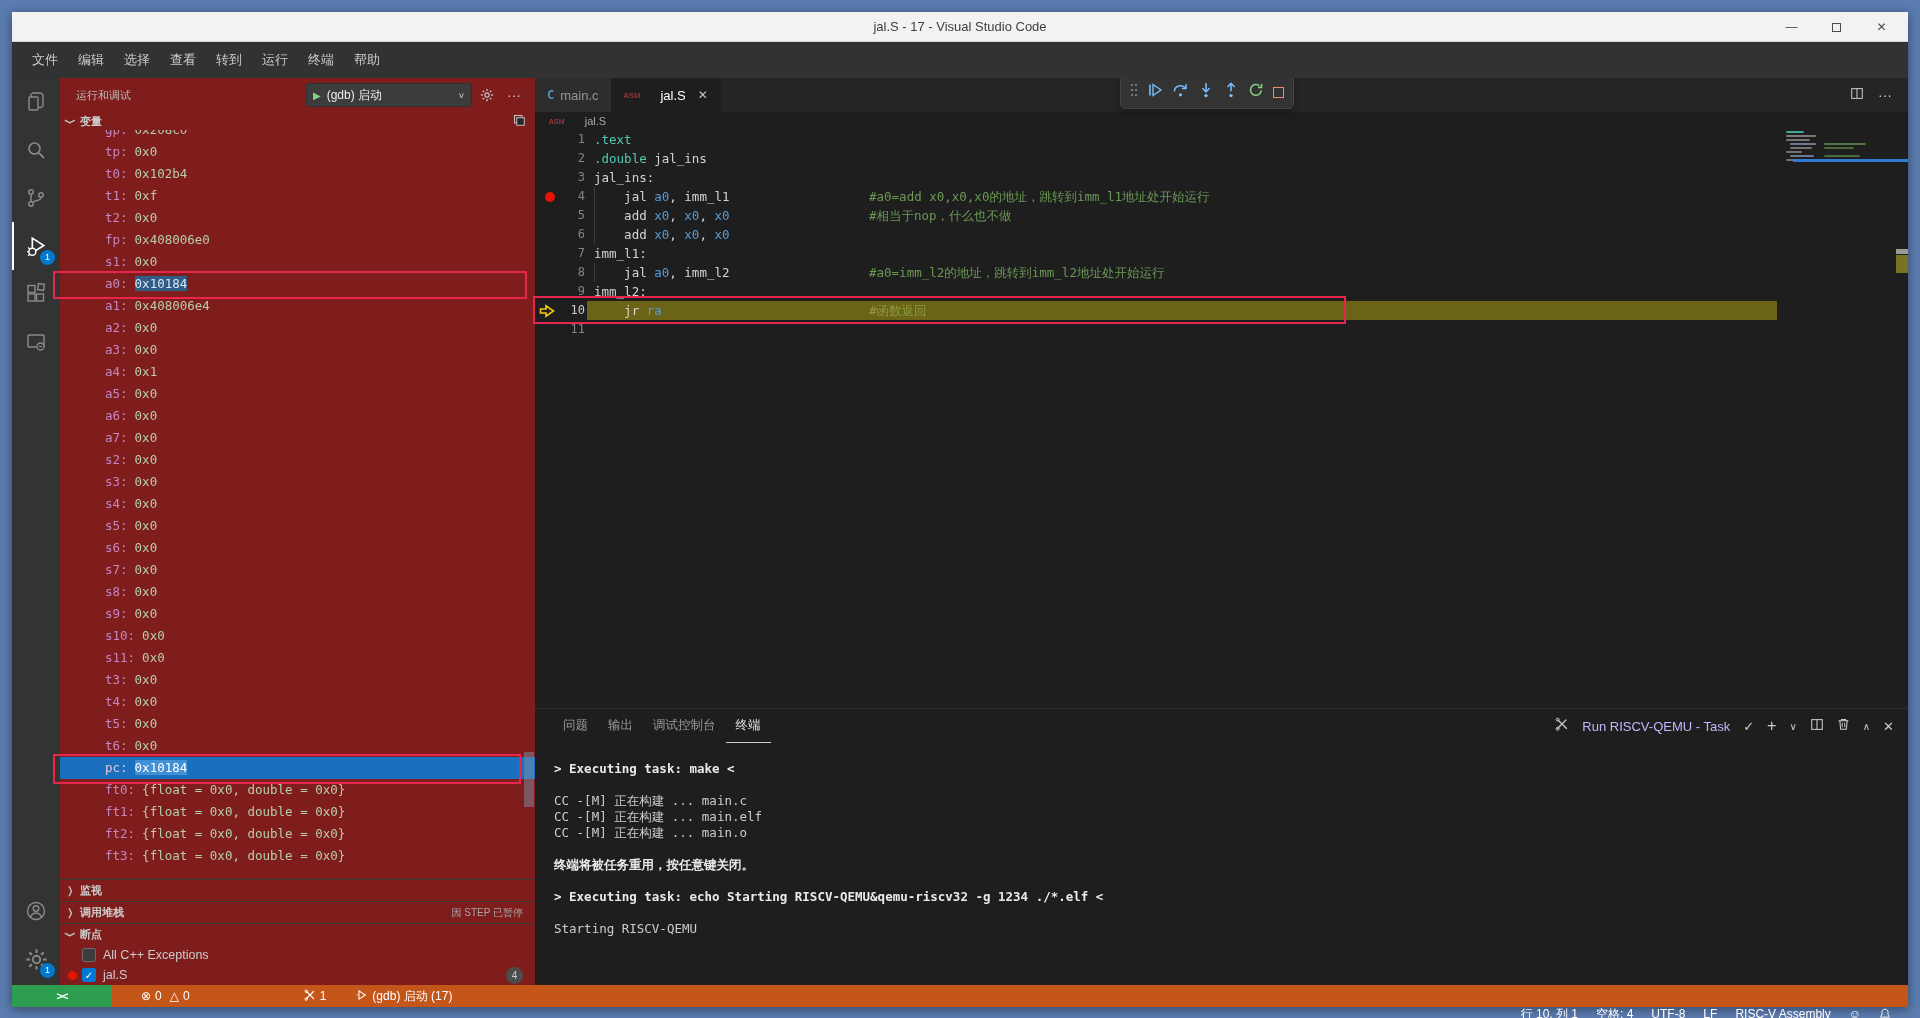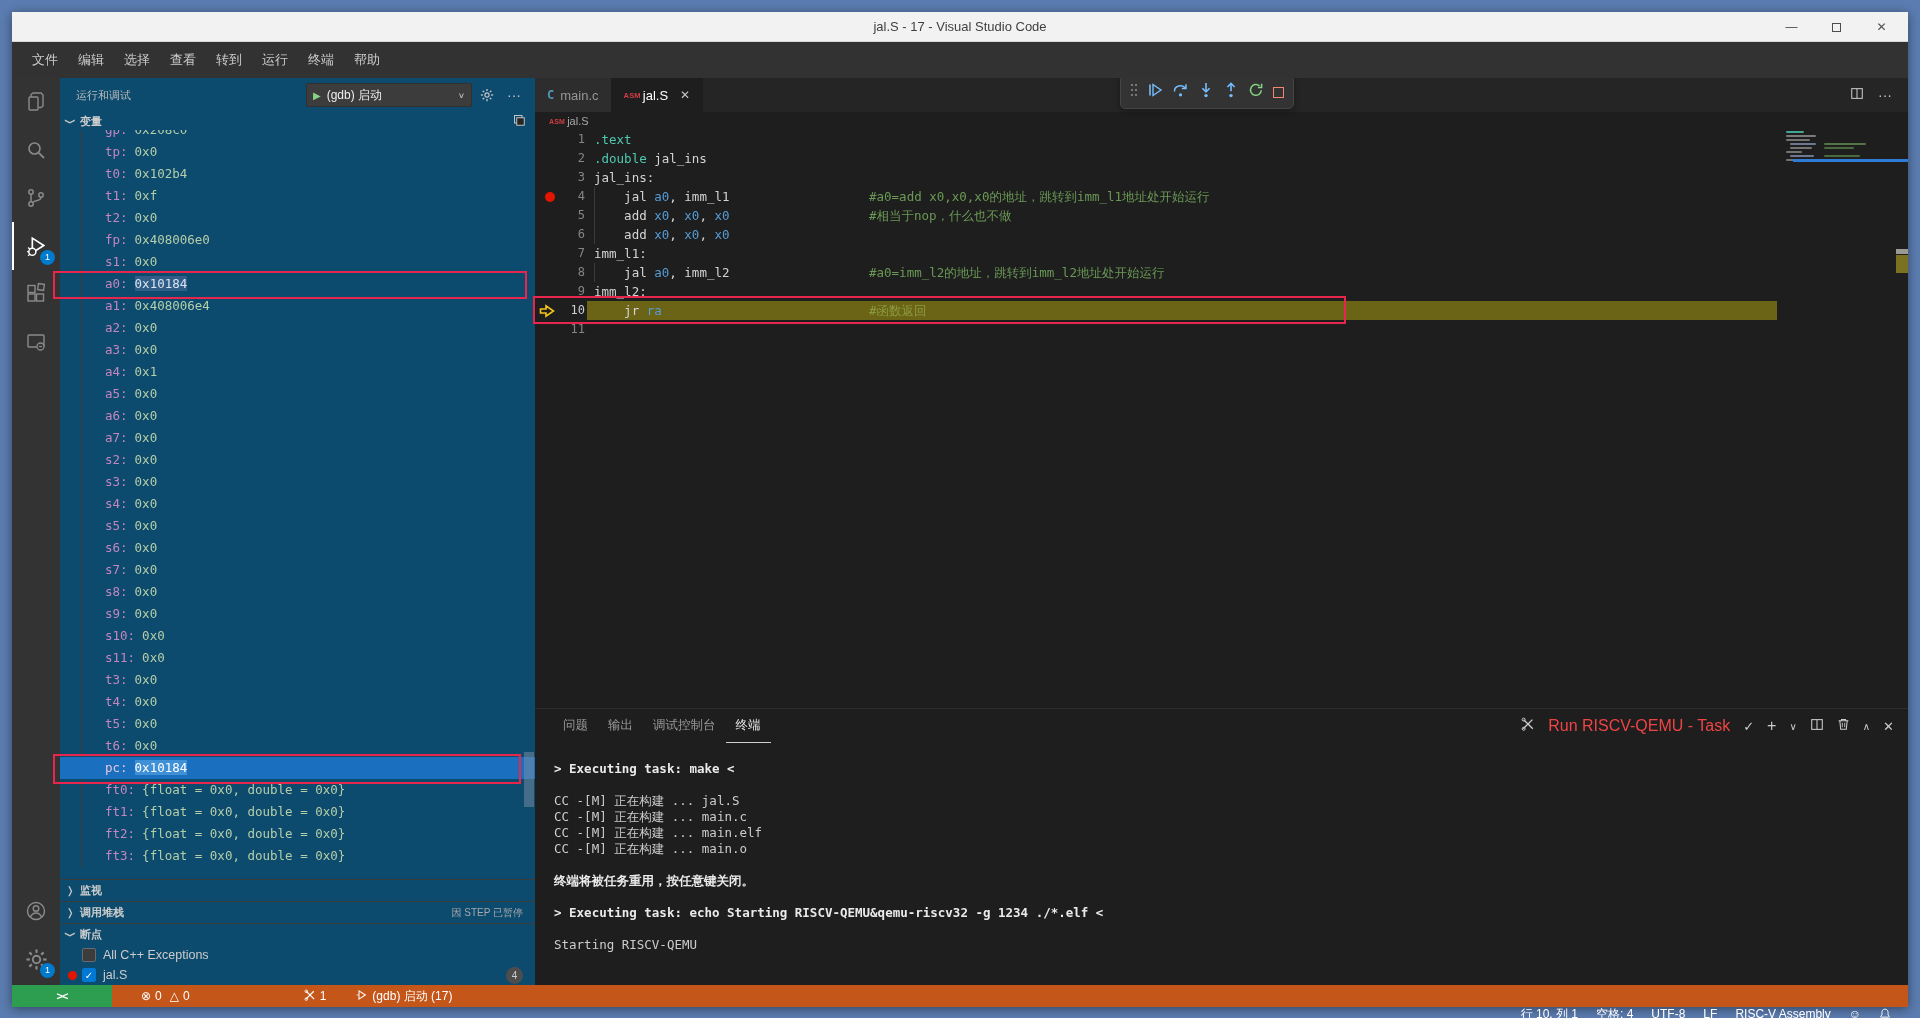--- a/index.html
+++ b/index.html
@@ -20,21 +20,21 @@
 
   
   .activitybar{position:absolute;left:0;top:66px;width:48px;bottom:22px;background:#333333;}
   .act-item{position:relative;width:48px;height:48px;display:flex;align-items:center;justify-content:center;color:#8a8a8a;}
   .act-item.active{color:#ffffff;box-shadow:inset 2px 0 0 #ffffff;}
   .act-item svg{display:block;}
   .act-badge{position:absolute;right:5px;bottom:5px;min-width:15px;height:15px;background:#007acc;color:#fff;border-radius:8px;font-size:9px;line-height:15px;text-align:center;}
   .act-bottom{position:absolute;left:0;bottom:2px;width:48px;}
 
   
-  .sidebar{position:absolute;left:48px;top:66px;width:475px;bottom:22px;background:#0c4a6e;overflow:hidden;}
+  .sidebar{position:absolute;left:48px;top:66px;width:475px;bottom:22px;background:#7f1d1d;overflow:hidden;}
   .sb-header{position:relative;height:34px;}
   .sb-title{position:absolute;left:16px;top:0;height:34px;line-height:34px;font-size:11px;color:#bdbdbd;}
   .launch-select{position:absolute;left:246px;top:5px;width:166px;height:24px;background:#3c3c3c;border:1px solid #303031;border-radius:2px;display:flex;align-items:center;padding:0 6px;}
   .launch-play{color:#89d185;font-size:10px;margin-right:6px;}
   .launch-label{color:#eeeeee;font-size:12px;flex:1;}
   .launch-chev{color:#bbbbbb;font-size:10px;transform:scaleY(.8);}
   .hdr-ico{position:absolute;top:0;height:34px;display:flex;align-items:center;color:#c5c5c5;}
   .sec-hdr{position:absolute;left:0;right:0;height:22px;display:flex;align-items:center;border-top:1px solid #3a3a3a;color:#cccccc;font-size:11px;font-weight:bold;padding-left:6px;}
   .sec-chev{display:inline-block;width:14px;color:#c5c5c5;font-weight:normal;font-size:10px;}
   .chev-down{display:inline-block;transform:rotate(90deg);}
@@ -57,21 +57,21 @@
   .cbx.on{background:#0078d4;border-color:#0078d4;color:#fff;font-size:10px;line-height:13px;text-align:center;}
   .bp-badge{margin-left:auto;margin-right:12px;min-width:17px;height:17px;background:#4d4d4d;color:#cccccc;border-radius:9px;font-size:10px;line-height:17px;text-align:center;}
 
   
   .editor{position:absolute;left:523px;top:66px;right:0;height:630px;background:#1e1e1e;overflow:hidden;}
   .tabbar{position:absolute;left:0;top:0;right:0;height:34px;background:#252526;display:flex;}
   .tab{height:34px;display:flex;align-items:center;padding:0 12px;font-size:13px;border-right:1px solid #1e1e1e;}
   .tab.inactive{background:#2d2d2d;color:#969696;}
   .tab.active{background:#1e1e1e;color:#ffffff;}
   .fi-c{color:#519aba;font-weight:bold;font-size:12px;margin-right:6px;font-family:"DejaVu Sans Mono",monospace;}
-  .fi-asm{color:#cc3e44;font-weight:bold;font-size:7.5px;margin-right:2px;letter-spacing:.2px;}
+  .fi-asm{color:#cc3e44;font-weight:normal;font-size:7.5px;margin-right:20px;letter-spacing:.2px;}
   .tab-close{margin-left:12px;color:#c5c5c5;font-size:12px;}
   .ed-actions{position:absolute;right:16px;top:0;height:34px;display:flex;align-items:center;gap:14px;color:#c5c5c5;}
   .breadcrumb{position:absolute;left:0;top:34px;right:0;height:18px;display:flex;align-items:center;padding-left:14px;font-size:11px;color:#a9a9a9;}
   .code{position:absolute;left:0;top:52px;right:0;bottom:0;}
   .cline{position:relative;height:19px;}
   .lnum{position:absolute;left:0;top:0;width:50px;text-align:right;color:#858585;font-size:12px;line-height:19px;font-family:"DejaVu Sans Mono",monospace;}
   .lcur .lnum{color:#cdcdcd;}
   .cur-bg{position:absolute;left:52px;top:0;width:1190px;height:19px;background:#6b6417;}
   .ccode{position:absolute;left:59px;top:0;line-height:19px;font-family:"DejaVu Sans Mono","Liberation Mono",monospace;font-size:12.5px;white-space:pre;color:#d4d4d4;}
   .ccomment{position:absolute;left:334px;top:0;line-height:19px;font-family:"DejaVu Sans Mono","Liberation Mono",monospace;font-size:12.5px;white-space:pre;color:#6a9955;}
@@ -85,21 +85,21 @@
   .mm-blue{position:absolute;left:1258px;width:116px;top:81px;height:3px;background:#2f7cd6;}
   .ov-mark{position:absolute;left:1361px;top:177px;width:12px;height:18px;background:#7a7220;}
   .ov-mark2{position:absolute;left:1361px;top:171px;width:12px;height:5px;background:#9a9a94;}
 
   
   .panel{position:absolute;left:523px;top:696px;right:0;height:277px;background:#1e1e1e;border-top:1px solid #2e2e2e;}
   .panel-tabs{position:absolute;left:18px;top:0;height:34px;display:flex;}
   .ptab{padding:0 10px;line-height:33px;font-size:12.5px;color:#9a9a9a;}
   .ptab.active{color:#e7e7e7;box-shadow:inset 0 -1px 0 #cfcfcf;}
   .panel-actions{position:absolute;right:14px;top:0;height:34px;display:flex;align-items:center;gap:13px;color:#cccccc;}
-  .pa-label{font-size:16px;color:#ef4444;}
+  .pa-label{font-size:13px;color:#c4b5fd;}
   .pa-glyph{font-size:13px;color:#cccccc;}
   .terminal{position:absolute;left:19px;top:52px;right:22px;}
   .tline{height:16px;line-height:16px;font-family:"DejaVu Sans Mono","Liberation Mono",monospace;font-size:12.5px;color:#cccccc;white-space:pre;}
   .tline.b{font-weight:bold;color:#eaeaea;}
 
   
   .statusbar{position:absolute;left:0;right:0;bottom:0;height:22px;background:#c4561a;display:flex;align-items:center;color:#ffffff;font-size:12px;}
   .sb-remote{width:100px;height:22px;background:#2d9d4f;display:flex;align-items:center;justify-content:center;font-weight:bold;font-size:11px;letter-spacing:-1px;}
   .sbi{display:flex;align-items:center;gap:4px;padding:0 7px;white-space:nowrap;}
   .sb-right{margin-left:auto;display:flex;align-items:center;padding-right:8px;}
@@ -495,21 +495,20 @@
               <path d="M5.5 4V2.5h5V4" fill="none" stroke="currentColor" stroke-width="1.3"></path>
               <path d="M3.5 4l1 10.5h7l1-10.5" fill="none" stroke="currentColor" stroke-width="1.3"></path>
               <path d="M6.5 6.5v5.5 M9.5 6.5v5.5" stroke="currentColor" stroke-width="1.1"></path>
             </svg></span>
         <span class="pa-glyph" style="font-size:10px;">∧</span>
         <span class="pa-glyph">✕</span>
       </div>
       <div class="terminal" id="terminal">
           <div class="tline b">&gt; Executing task: make &lt;</div>
           <div class="tline">&nbsp;</div>
-          <div class="tline">CC -[M] 正在构建 ... jal.S</div>
           <div class="tline">CC -[M] 正在构建 ... main.c</div>
           <div class="tline">CC -[M] 正在构建 ... main.elf</div>
           <div class="tline">CC -[M] 正在构建 ... main.o</div>
           <div class="tline">&nbsp;</div>
           <div class="tline b">终端将被任务重用，按任意键关闭。</div>
           <div class="tline">&nbsp;</div>
           <div class="tline b">&gt; Executing task: echo Starting RISCV-QEMU&amp;qemu-riscv32 -g 1234 ./*.elf &lt;</div>
           <div class="tline">&nbsp;</div>
           <div class="tline">Starting RISCV-QEMU</div>
         </div>

